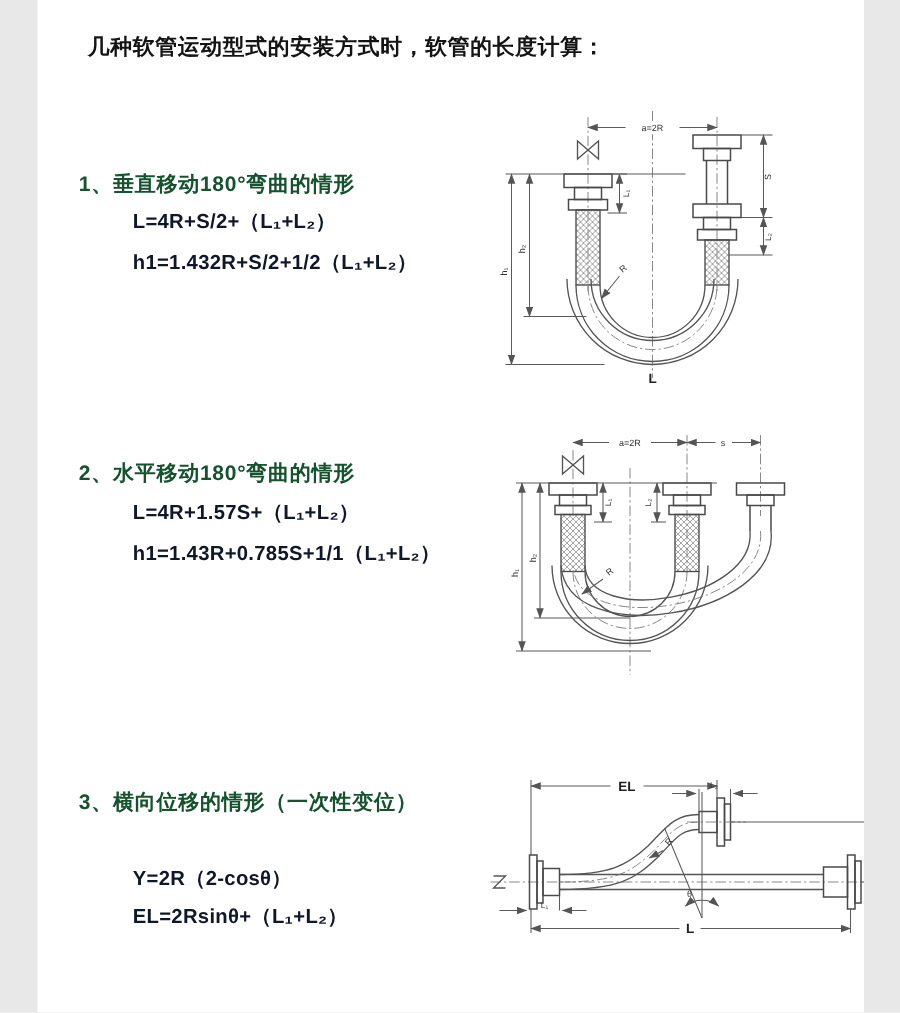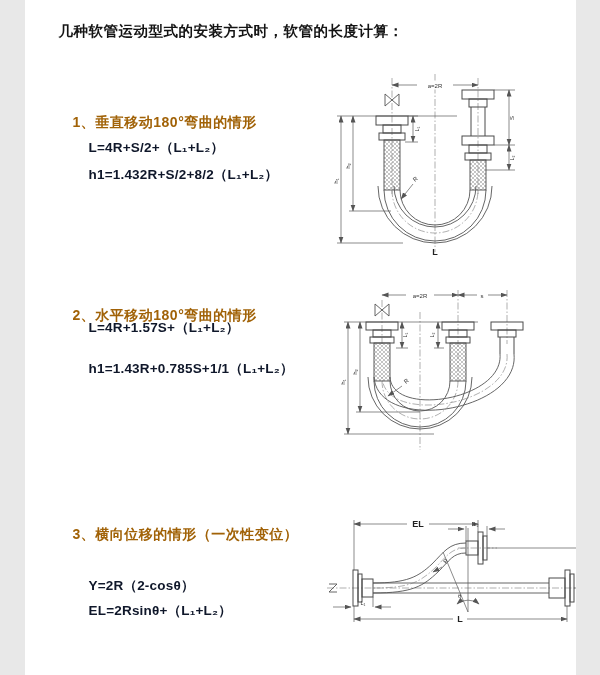--- a/index.html
+++ b/index.html
@@ -7,22 +7,22 @@
   .page {
     position:relative; width:551px; height:675px; background:#ffffff;
     overflow:hidden; margin:0 auto;
   }
   .doc-title {
     position:absolute; left:34px; top:22px;
     font-size:14.5px; font-weight:bold; color:#141414; letter-spacing:0.5px;
     white-space:nowrap;
   }
   .sec-heading {
-    position:absolute; left:48px;
-    font-size:14px; font-weight:bold; color:#a16207; letter-spacing:0.5px;
+    position:absolute; left:28px;
+    font-size:14px; font-weight:bold; color:#14532d; letter-spacing:0.5px;
     white-space:nowrap;
   }
   .formula {
     position:absolute; left:64px;
     font-size:13.5px; font-weight:bold; color:#0f172a; letter-spacing:0.2px;
     white-space:nowrap;
   }
   svg.diagram { position:absolute; overflow:visible; }
   svg .geo  { stroke:#4a4a4a; stroke-width:1; fill:none; }
   svg .geo2 { stroke:#555;    stroke-width:0.9; fill:none; }
@@ -37,24 +37,24 @@
 </style>
 </head>
 <body>
 
 <div class="page">
 
   <div class="doc-title">几种软管运动型式的安装方式时，软管的长度计算：</div>
 
   <div class="sec-heading" style="top:114px">1、垂直移动180°弯曲的情形</div>
   <div class="formula" style="top:139px">L=4R+S/2+（L₁+L₂）</div>
-  <div class="formula" style="top:166px">h1=1.432R+S/2+8/2（L₁+L₂）</div>
+  <div class="formula" style="top:166px">h1=1.432R+S/2+1/2（L₁+L₂）</div>
 
   <div class="sec-heading" style="top:307px">2、水平移动180°弯曲的情形</div>
-  <div class="formula" style="top:319px">L=4R+1.57S+（L₁+L₂）</div>
+  <div class="formula" style="top:333px">L=4R+1.57S+（L₁+L₂）</div>
   <div class="formula" style="top:360px">h1=1.43R+0.785S+1/1（L₁+L₂）</div>
 
   <div class="sec-heading" style="top:526px">3、横向位移的情形（一次性变位）</div>
   <div class="formula" style="top:577px">Y=2R（2-cosθ）</div>
   <div class="formula" style="top:602px">EL=2Rsinθ+（L₁+L₂）</div>
 
   <svg class="diagram" style="left:300px; top:66px" width="235" height="192" viewBox="0 0 235 192">
     <defs>
       <marker id="m1" markerWidth="8" markerHeight="6" refX="6.5" refY="2.5" orient="auto-start-reverse" markerUnits="userSpaceOnUse">
         <path d="M0,0 L7,2.5 L0,5 z" fill="#555"></path>

